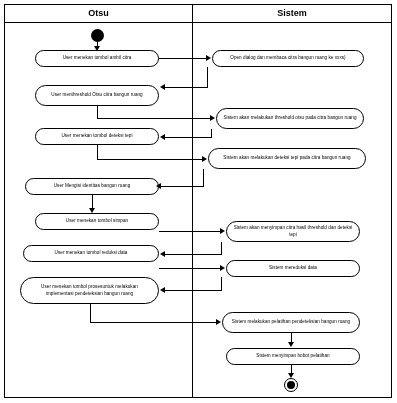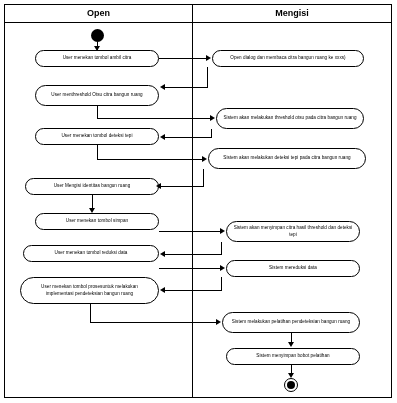--- a/index.html
+++ b/index.html
@@ -130,22 +130,22 @@
 </style>
 </head>
 <body>
 
 <div id="diagram-root">
 
   <div class="frame"></div>
   <div class="lane-header-rule"></div>
   <div class="swimlane-divider"></div>
 
-  <div class="lane-title user">Open</div>
-  <div class="lane-title sistem">Mengisi</div>
+  <div class="lane-title user">Otsu</div>
+  <div class="lane-title sistem">Sistem</div>
 
   <div class="start-node" style="left:91px; top:29px;"></div>
 
   <div class="node" style="left:35px; top:50px; width:124px; height:17px;">
     <span>User menekan tombol ambil citra</span>
   </div>
 
   <div class="node" style="left:35px; top:85px; width:124px; height:21px;">
     <span>User menthreshold Otsu citra bangun ruang</span>
   </div>

